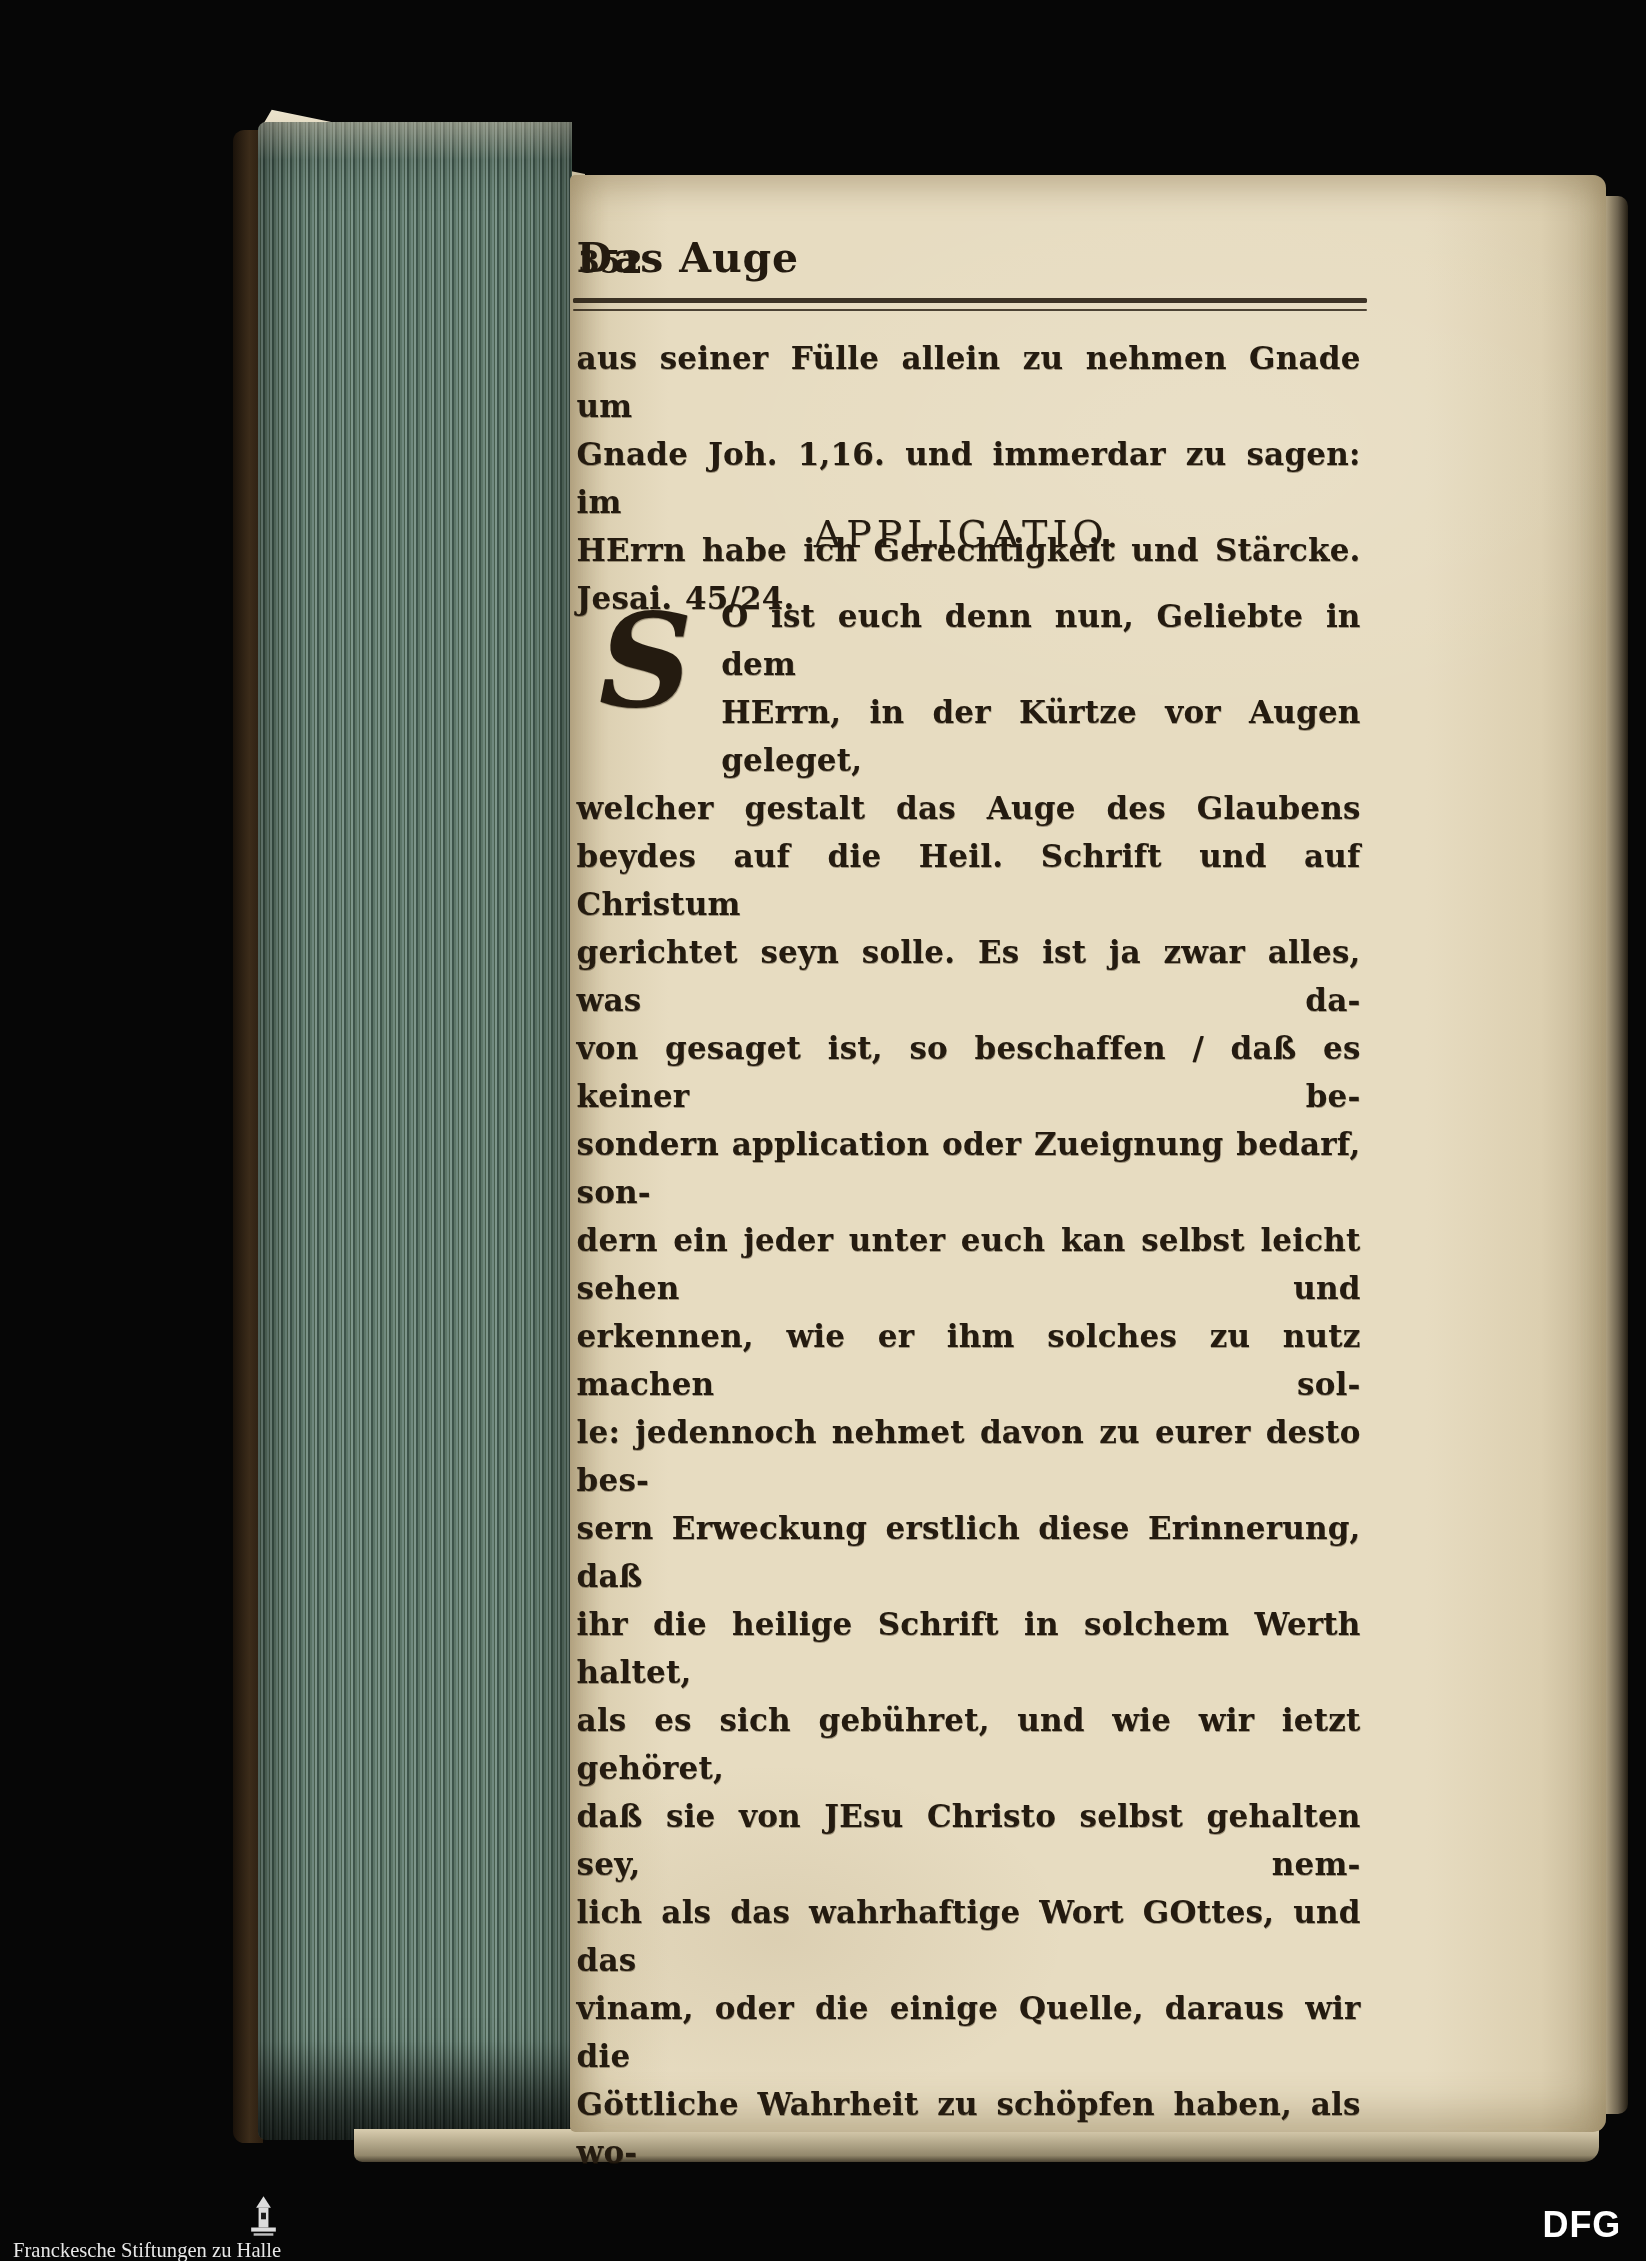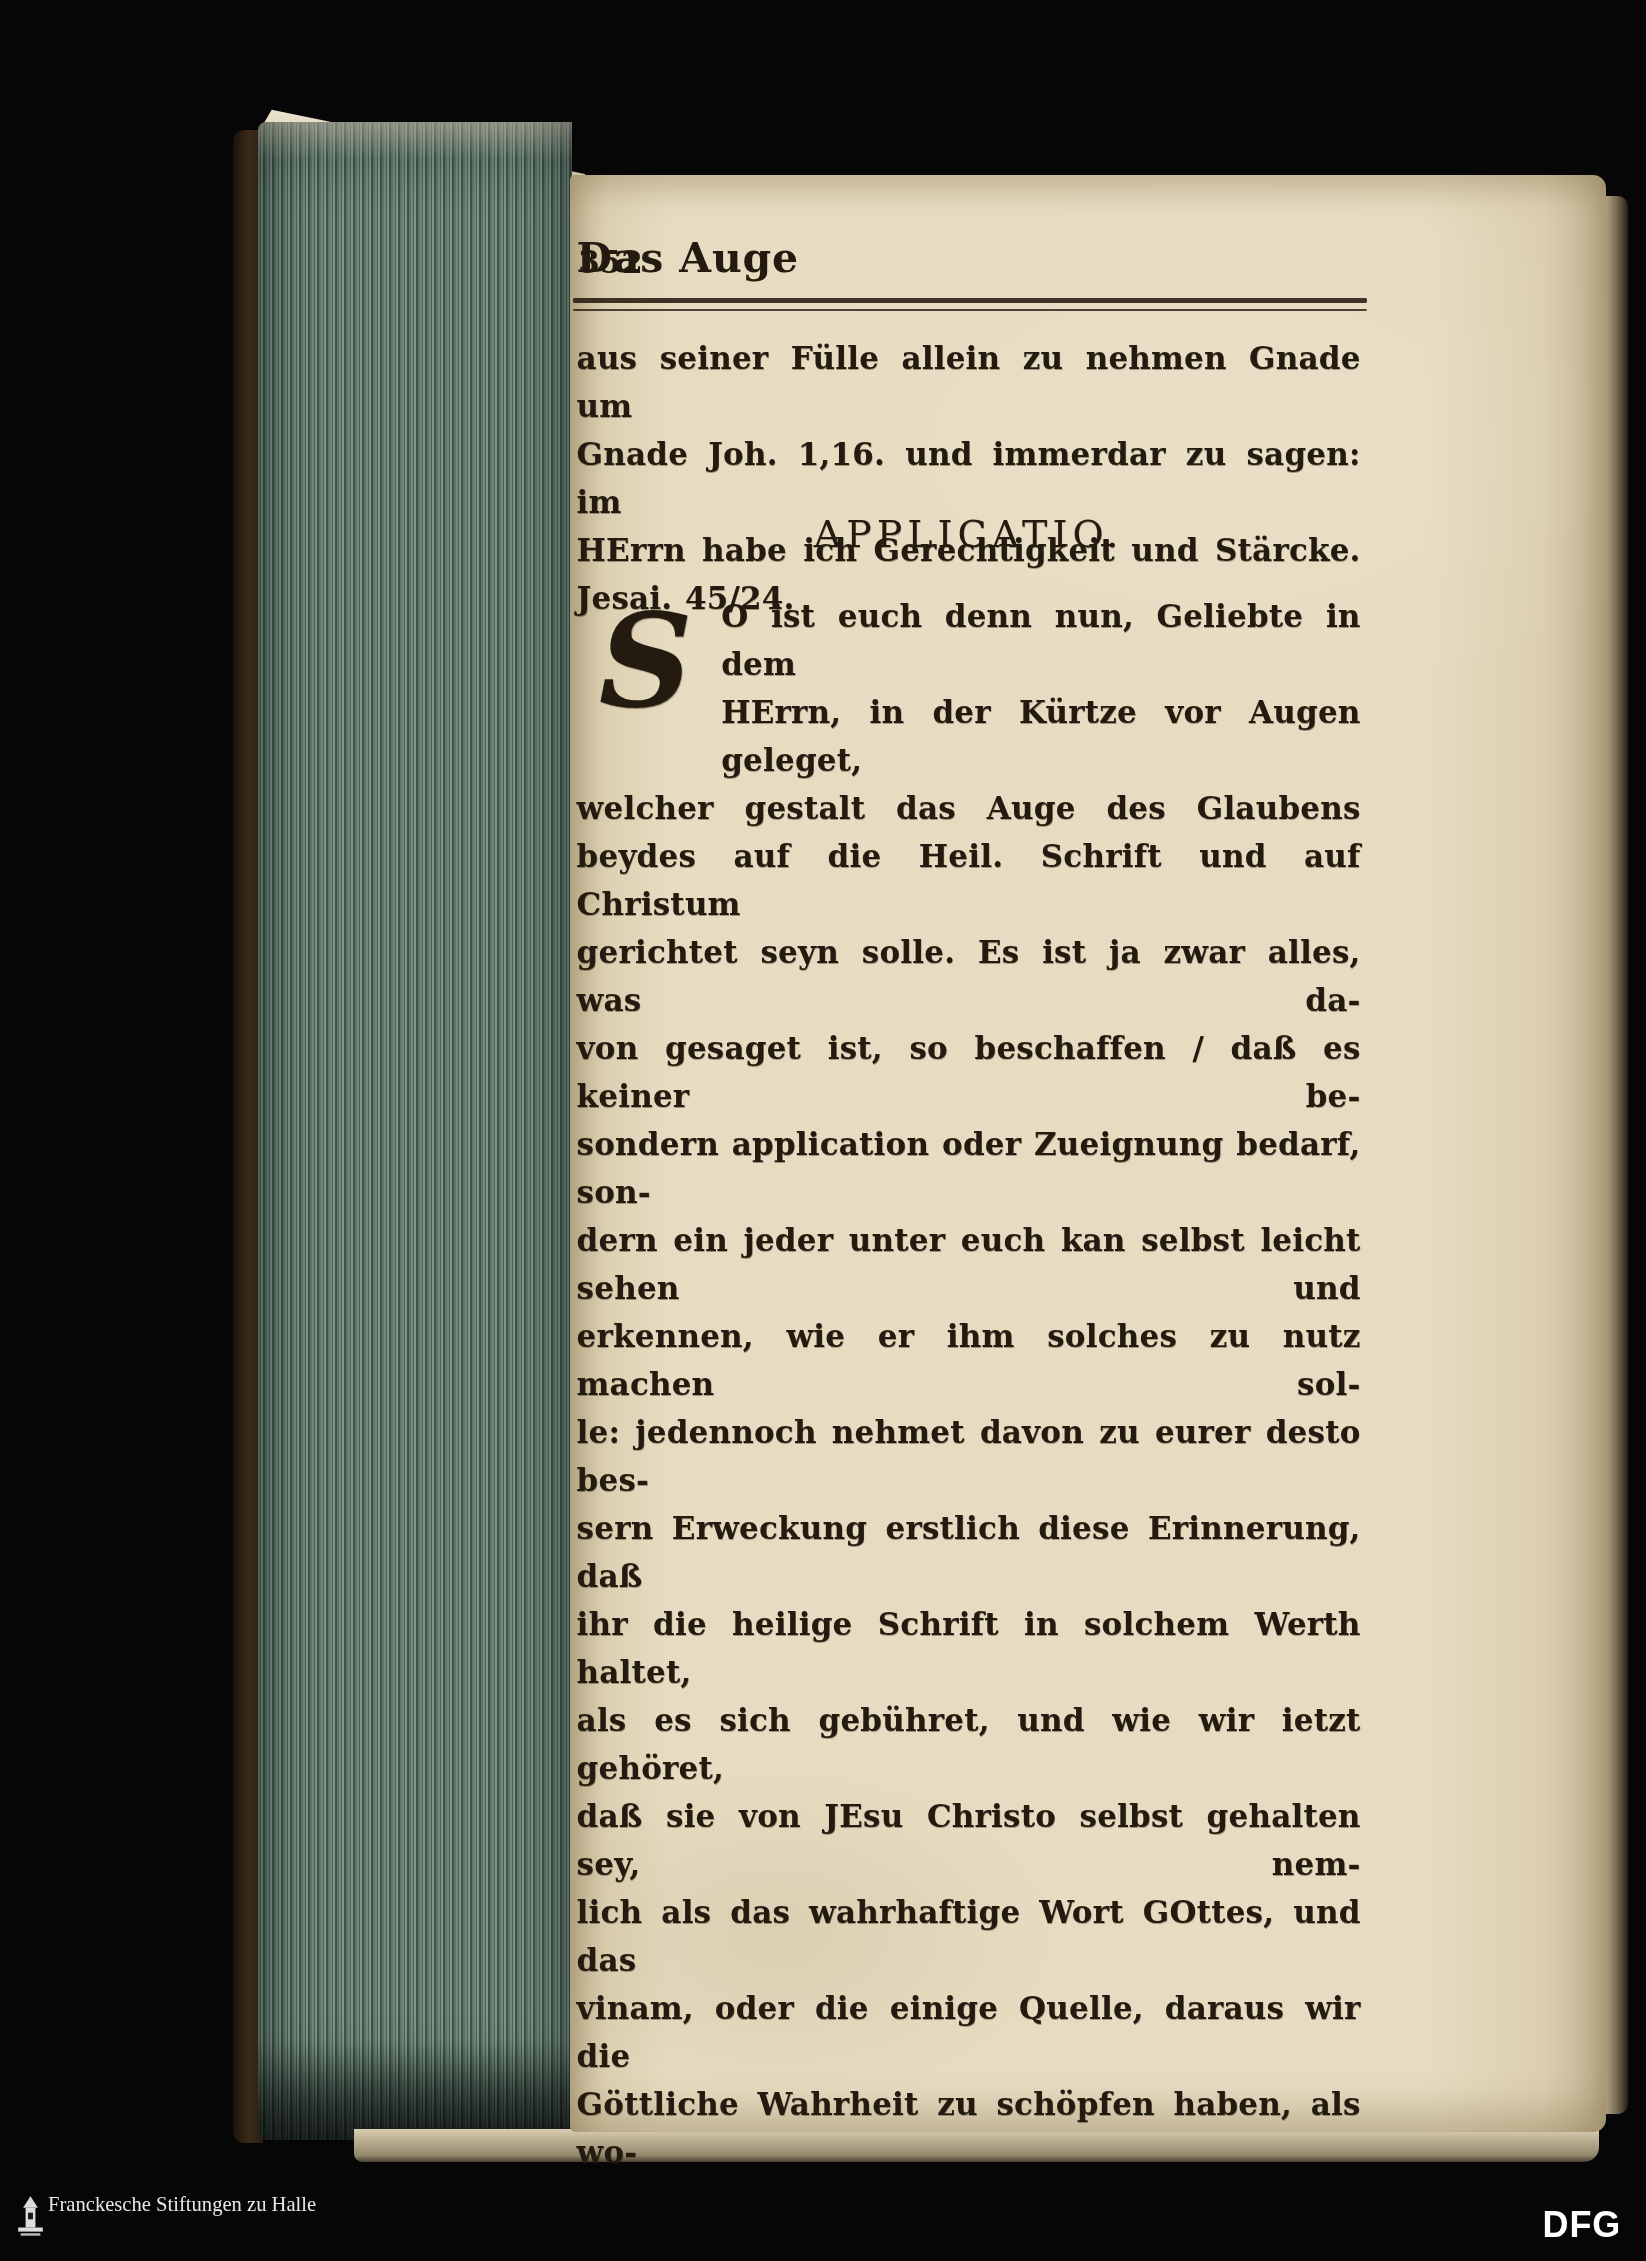--- a/index.html
+++ b/index.html
@@ -51,21 +51,21 @@
   .heading{position:absolute;top:337px;left:6.6px;width:784px;text-align:center;
     font-size:38px;font-weight:400;letter-spacing:5px;color:var(--ink,#241b10);
     text-shadow:0.4px 0.5px 0.5px rgba(45,32,14,.35);}
 
   .body-block{position:absolute;top:417px;left:6.6px;width:784px;}
   .dropcap{float:left;width:138px;height:145px;margin-right:6.6px;text-align:center;
     font-size:130px;line-height:138px;font-style:italic;font-weight:700;color:var(--ink,#241b10);
     text-shadow:0.8px 1px 0.8px rgba(45,32,14,.4);}
 
   
-  .credit{position:absolute;left:13px;top:2193px;display:flex;align-items:flex-start;}
+  .credit{position:absolute;left:13px;top:2193px;display:flex;align-items:flex-end;flex-direction:column;}
   .credit-text{font-family:"Liberation Serif",serif;font-size:20.6px;color:var(--foot,#e8e8e8);}
   .inst-logo{display:inline-flex;}
   .dfg{position:absolute;right:25px;top:2204px;font-family:"Liberation Sans",sans-serif;
     font-weight:700;font-size:36px;letter-spacing:0.8px;color:#fff;}
 </style>
 </head>
 <body>
 
 <div class="stage">
 

